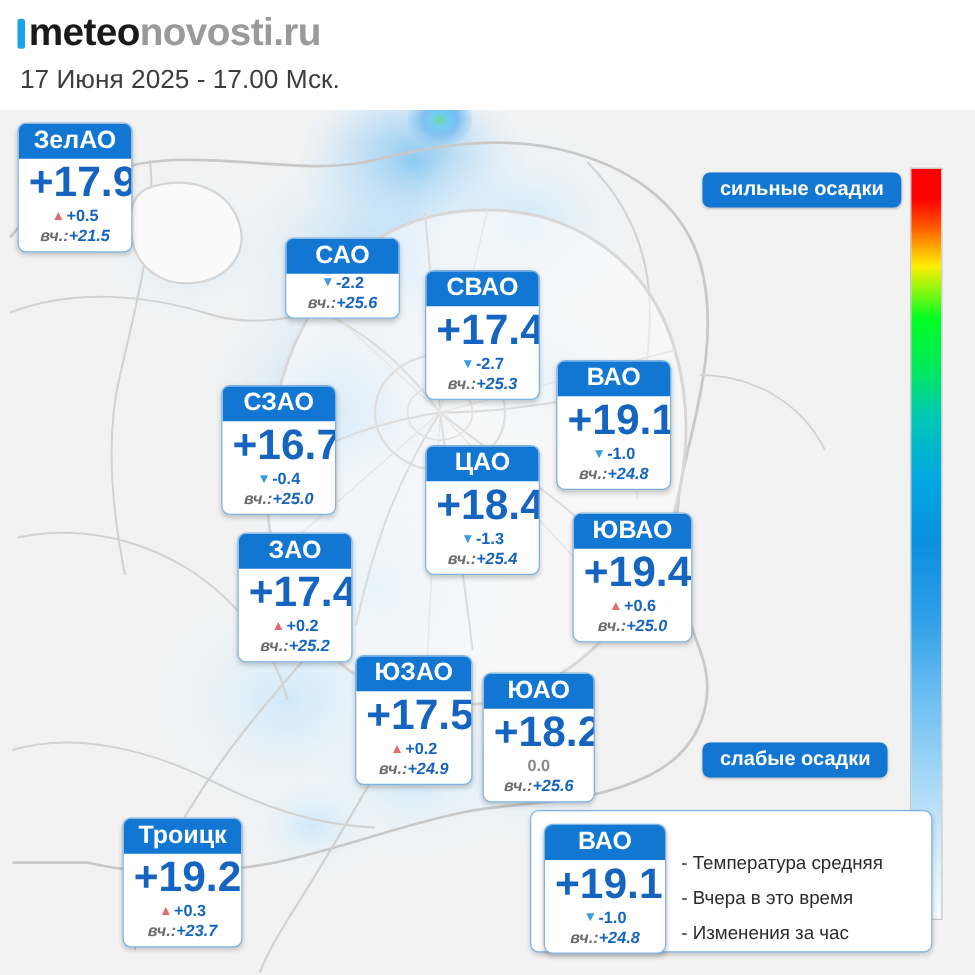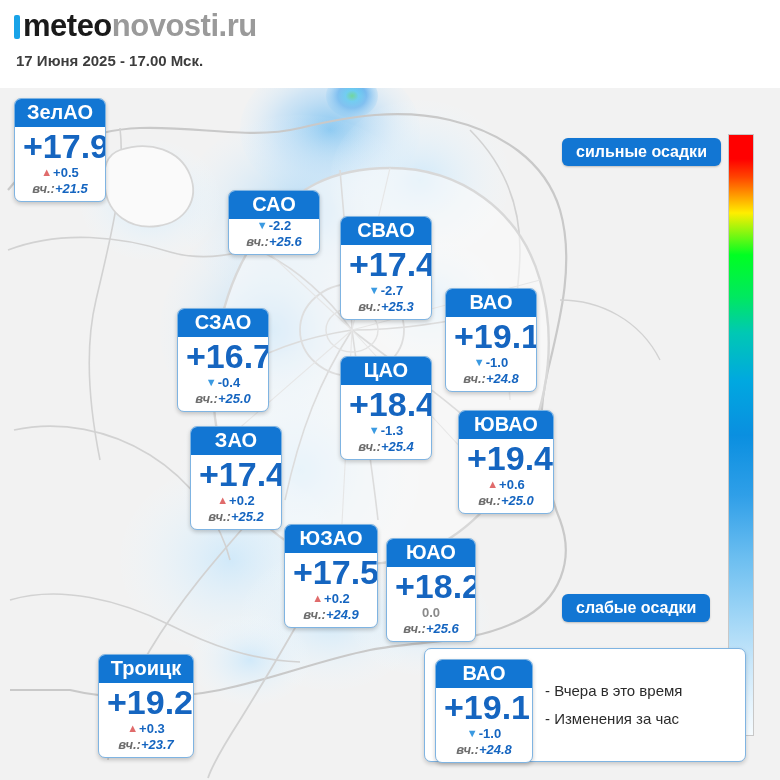--- a/index.html
+++ b/index.html
@@ -45,23 +45,22 @@
     background: #19a3e8;
     border-radius: 2px;
     vertical-align: -3px;
     margin-right: 3px;
   }
   .logo .m1 { color: #1a1a1a; }
   .logo .m2 { color: #9a9a9a; }
   .datetime {
     position: absolute;
     left: 16px; top: 52px;
-    font-size: 15px;
+    font-size: 21px;
     color: #3d3d3d;
-    font-weight: bold;
   }
 
   
   .map-bg {
     position: absolute;
     left: 0; top: 0;
     width: 780px; height: 780px;
     background: #f2f2f2;
   }
   .map-svg { position: absolute; left: 0; top: 0; }
@@ -354,18 +353,19 @@
     </div>
 
   <div class="legend-box">
     <div class="card sample" style="position:absolute; left:10px; top:10px; width:96px;">
       <div class="title">ВАО</div>
       <div class="temp">+19.1</div>
       <div class="delta down"><span class="arrow">▼</span><span>-1.0</span></div>
       <div class="yest"><span class="lbl">вч.:</span><span>+24.8</span></div>
     </div>
     <div class="lines">
+      <div>- Температура средняя</div>
       <div>- Вчера в это время</div>
       <div>- Изменения за час</div>
     </div>
   </div>
 
 </div>
 
 </body></html>

